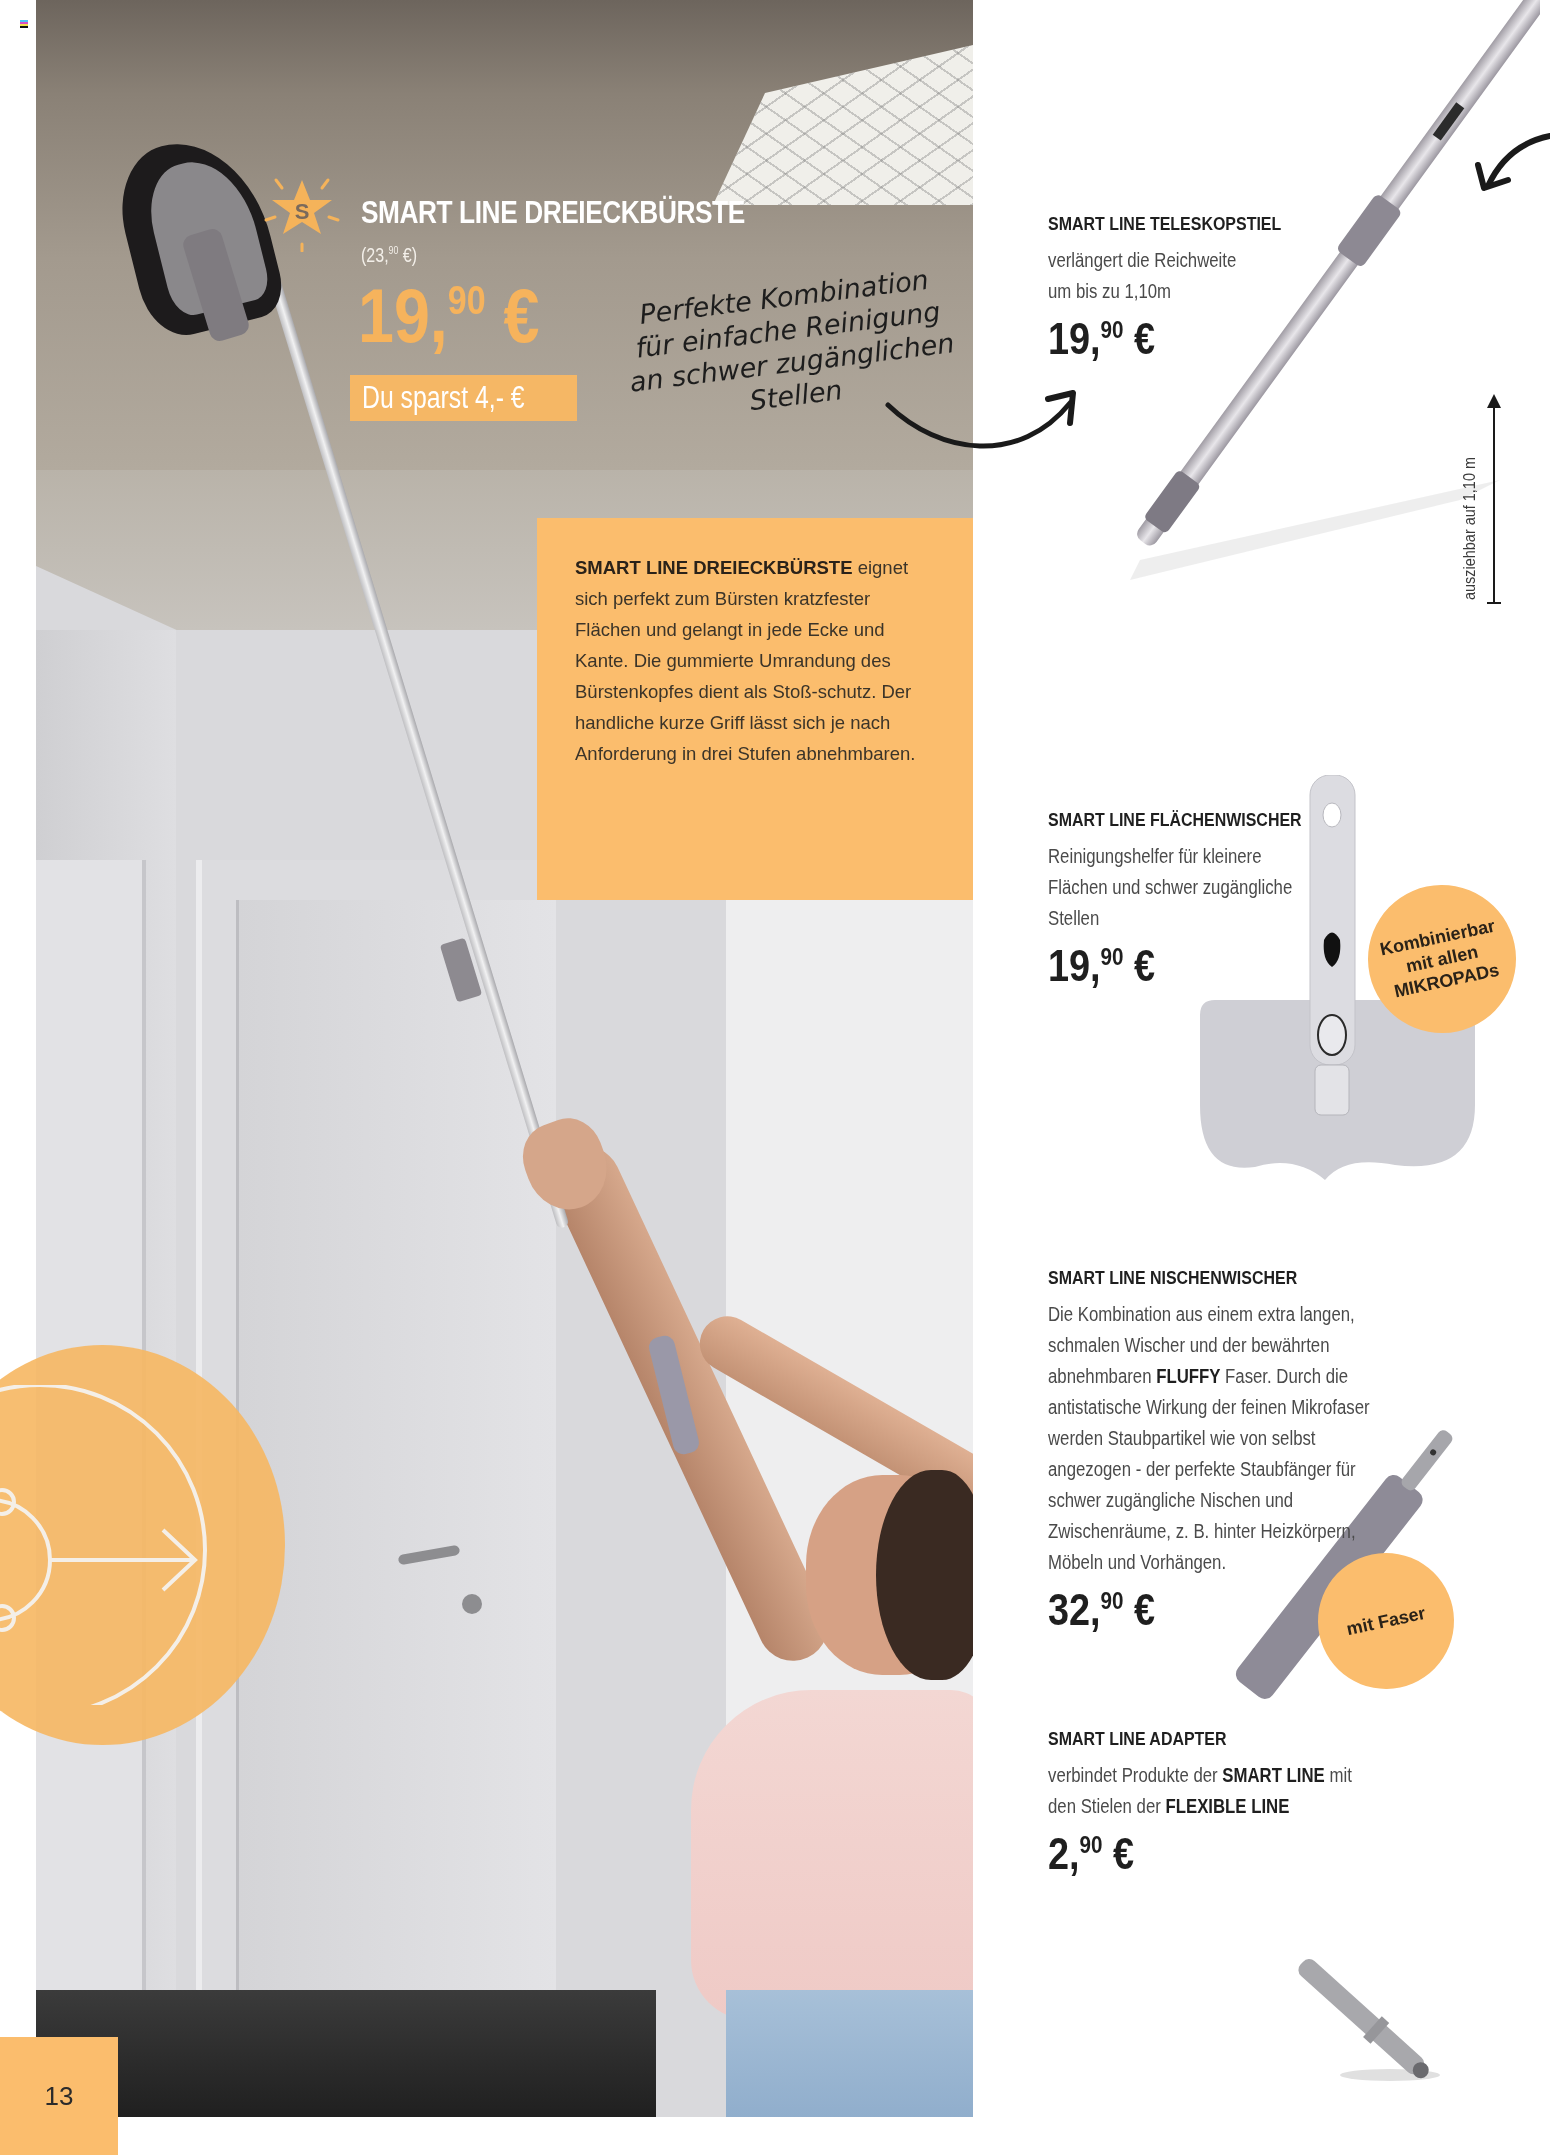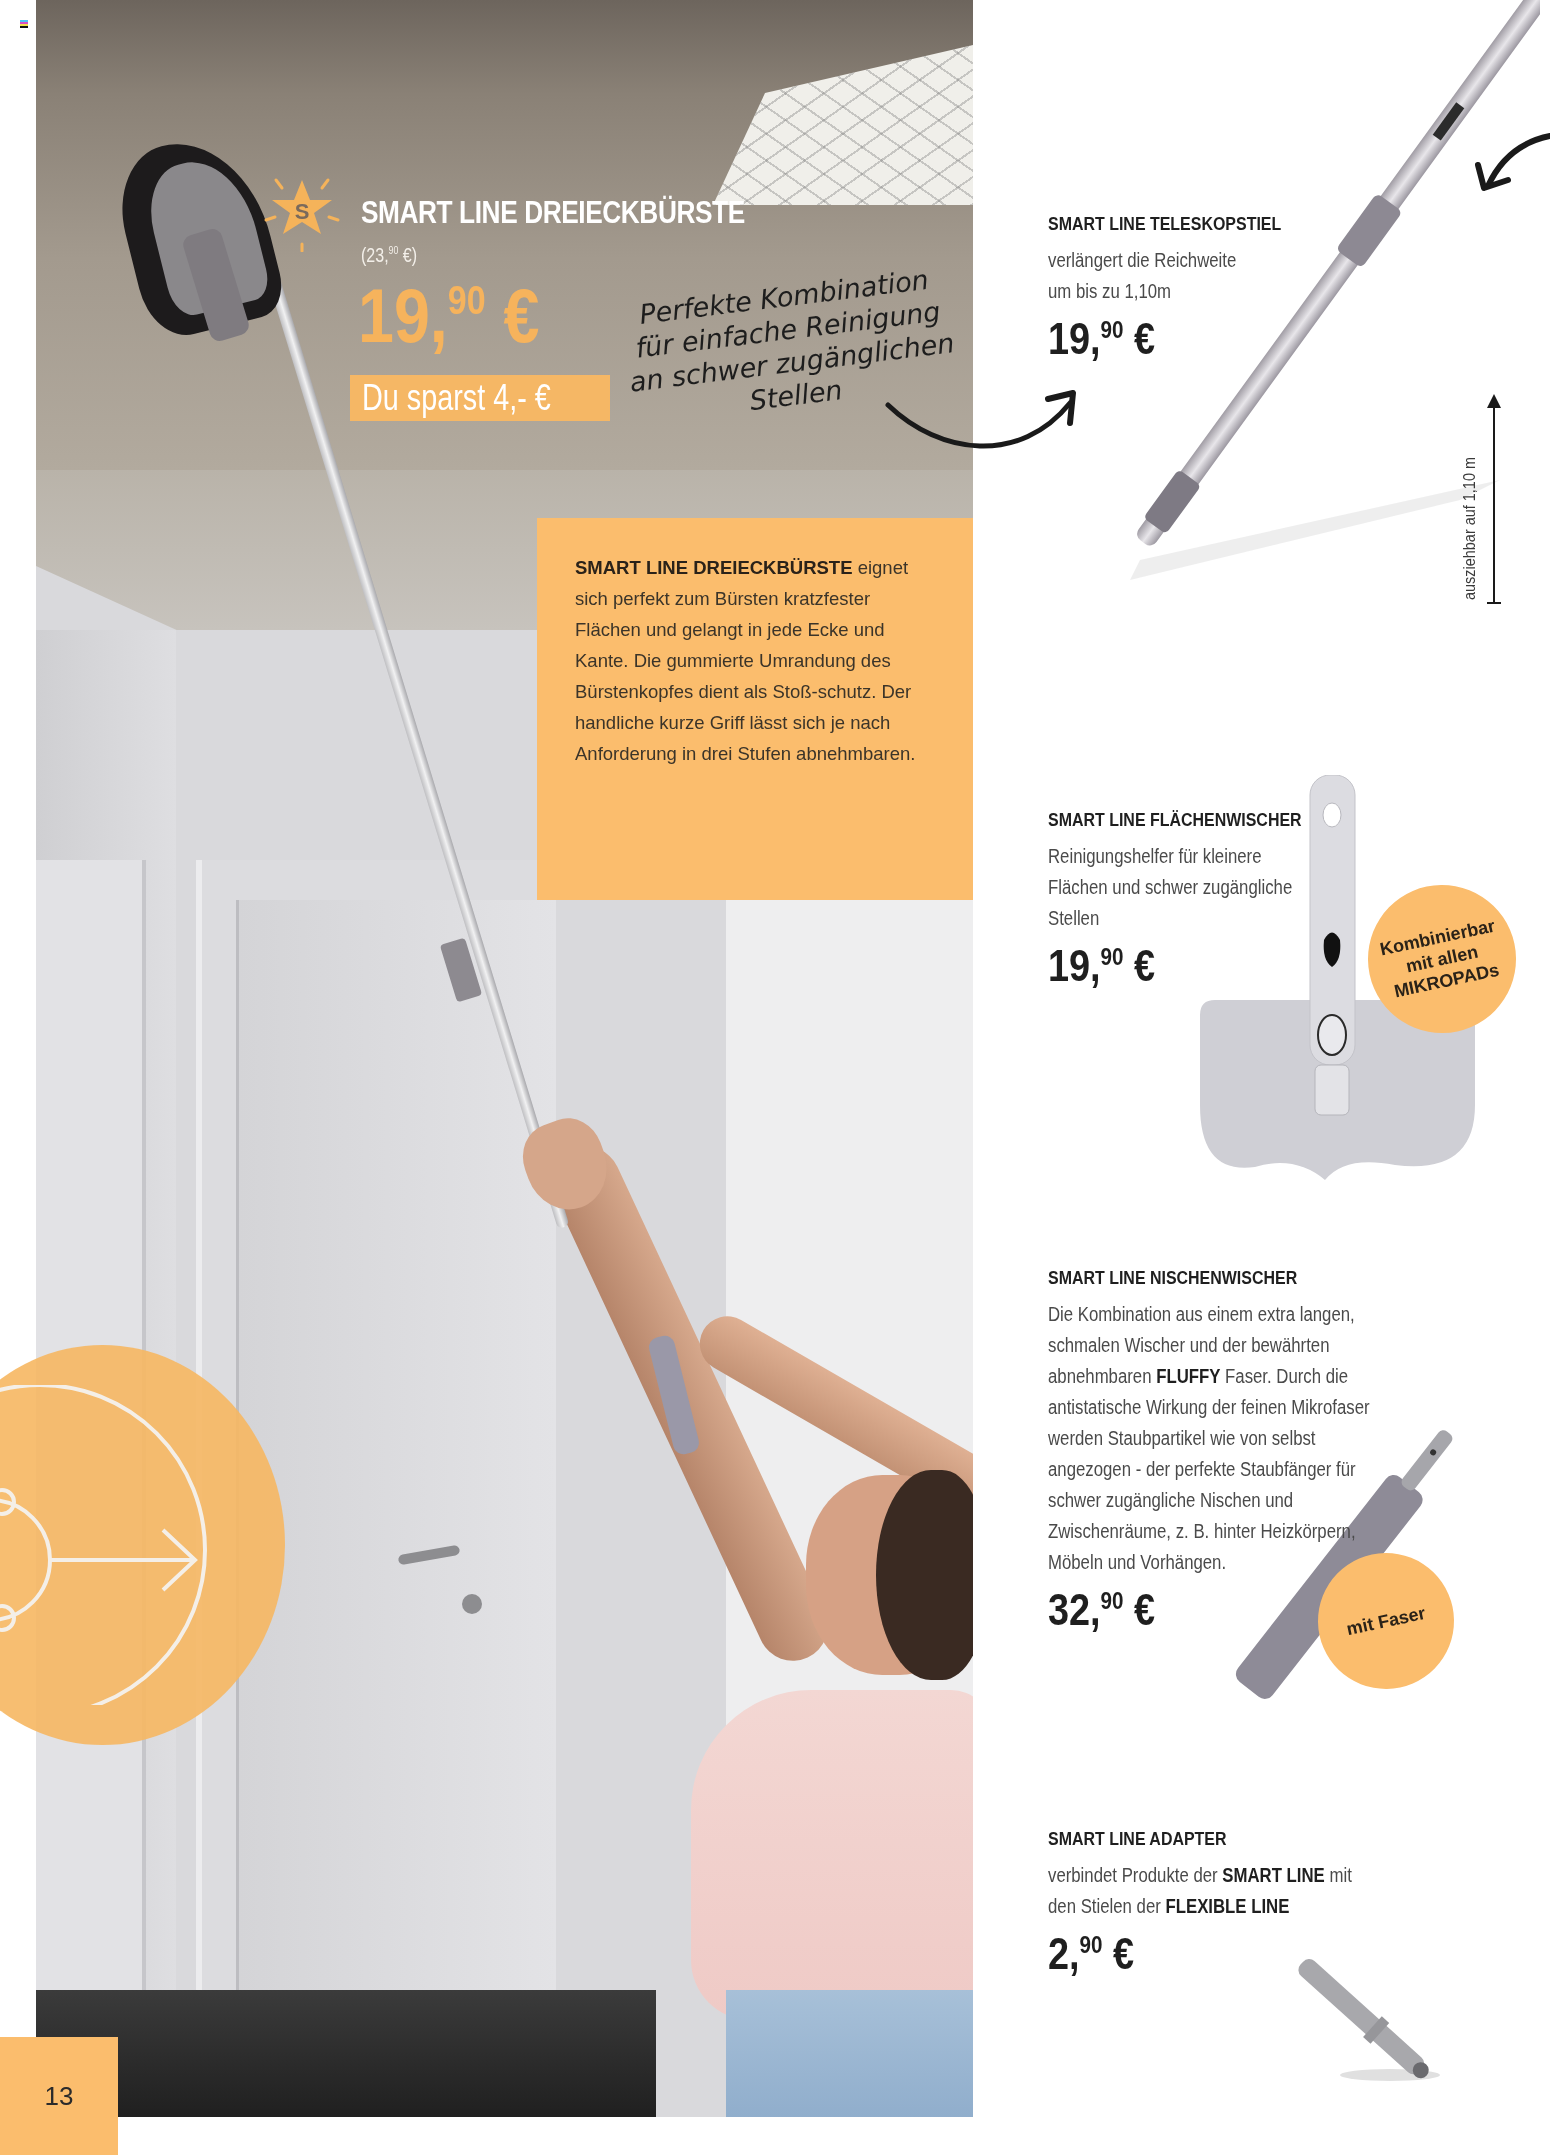--- a/index.html
+++ b/index.html
@@ -60,21 +60,21 @@
 
   
   .star-badge { position: absolute; left: 262px; top: 172px; width: 80px; height: 80px; }
   .star-badge .s { position: absolute; left: 0; top: 0; width: 80px; height: 80px; display: flex; align-items: center; justify-content: center; font-weight: bold; font-size: 22px; color: #7a6a5c; }
 
   .hero-title { position: absolute; left: 361px; top: 194px; font-family: "Liberation Sans", sans-serif; font-weight: bold; font-size: 32px; color: #ffffff; letter-spacing: -0.5px; transform: scaleX(0.82); transform-origin: left; white-space: nowrap; }
   .hero-oldprice { position: absolute; left: 361px; top: 244px; font-size: 20px; color: #f3efe9; transform: scaleX(0.8); transform-origin: left; }
   .hero-oldprice sup { font-size: 11px; }
   .hero-price { position: absolute; left: 358px; top: 278px; font-weight: bold; font-size: 76px; color: #f6b35c; transform: scaleX(0.85); transform-origin: left; white-space: nowrap; line-height: 1; }
   .hero-price sup { font-size: 40px; vertical-align: 28px; }
-  .hero-save { position: absolute; left: 350px; top: 375px; height: 46px; padding: 0 12px; background: #f5b765; color: #ffffff; font-size: 36px; line-height: 46px; white-space: nowrap; }
+  .hero-save { position: absolute; left: 350px; top: 375px; height: 46px; padding: 0 12px; background: #f5b765; color: #ffffff; font-size: 31px; line-height: 46px; white-space: nowrap; }
   .hero-save span { display: inline-block; transform: scaleX(0.8); transform-origin: left; }
   .hand-note { position: absolute; left: 625px; top: 280px; width: 330px; transform: rotate(-7deg); font-family: "DejaVu Sans", sans-serif; font-style: italic; font-size: 27px; line-height: 33px; color: #1d1d1d; text-align: center; }
 
   .info-box { position: absolute; left: 537px; top: 518px; width: 436px; height: 382px; background: #fbbd6d; padding: 34px 36px 0 38px; }
   .info-box p { font-size: 18.5px; line-height: 31px; color: #3b3429; }
   .info-box .lead { font-style: italic; font-weight: bold; color: #2e261d; margin-bottom: 2px; }
   .info-box .body strong { color: #2a2219; }
 
   .big-circle { position: absolute; left: -80px; top: 1345px; width: 365px; height: 400px; border-radius: 50%; background: rgba(246,183,98,.9); }
   .circle-icon { position: absolute; left: -70px; top: 1385px; width: 300px; height: 320px; }
@@ -86,21 +86,21 @@
   .product { position: absolute; left: 1048px; width: 470px; }
   .product .name { font-weight: bold; font-size: 19px; color: #1f1f1f; transform: scaleX(0.84); transform-origin: left; white-space: nowrap; }
   .product .desc { margin-top: 10px; font-size: 19.5px; line-height: 31px; color: #4a4a4a; transform: scaleX(0.86); transform-origin: left top; }
   .product .desc b { color: #1f1f1f; }
   .product .price { margin-top: 8px; font-weight: bold; font-size: 44px; color: #1f1f1f; transform: scaleX(0.86); transform-origin: left; white-space: nowrap; line-height: 1.1; }
   .product .price sup { font-size: 24px; vertical-align: 16px; }
 
   .p-tele { top: 213px; }
   .p-flaech { top: 809px; }
   .p-nischen { top: 1267px; }
-  .p-adapter { top: 1828px; }
+  .p-adapter { top: 1728px; }
 
   .badge { position: absolute; border-radius: 50%; background: #fbbd6d; display: flex; align-items: center; justify-content: center; text-align: center; font-weight: bold; color: #2a2218; }
   .badge-kombi { left: 1368px; top: 885px; width: 148px; height: 148px; font-size: 18px; line-height: 22px; transform: rotate(-12deg); }
   .badge-faser { left: 1318px; top: 1553px; width: 136px; height: 136px; font-size: 18px; transform: rotate(-12deg); }
 
   .vert-label { position: absolute; left: 1460px; top: 600px; transform: rotate(-90deg); transform-origin: left top; font-size: 17px; color: #3a3a3a; white-space: nowrap; }
   .vert-label span { display: inline-block; transform: scaleX(0.85); transform-origin: left; }
   .vert-arrow { position: absolute; left: 1493px; top: 402px; width: 2px; height: 202px; background: #1a1a1a; }
   .vert-arrow::before { content: ""; position: absolute; left: -6px; top: -8px; border-left: 7px solid transparent; border-right: 7px solid transparent; border-bottom: 14px solid #1a1a1a; }
   .vert-arrow::after { content: ""; position: absolute; left: -6px; bottom: 0; width: 14px; height: 2px; background: #1a1a1a; }

